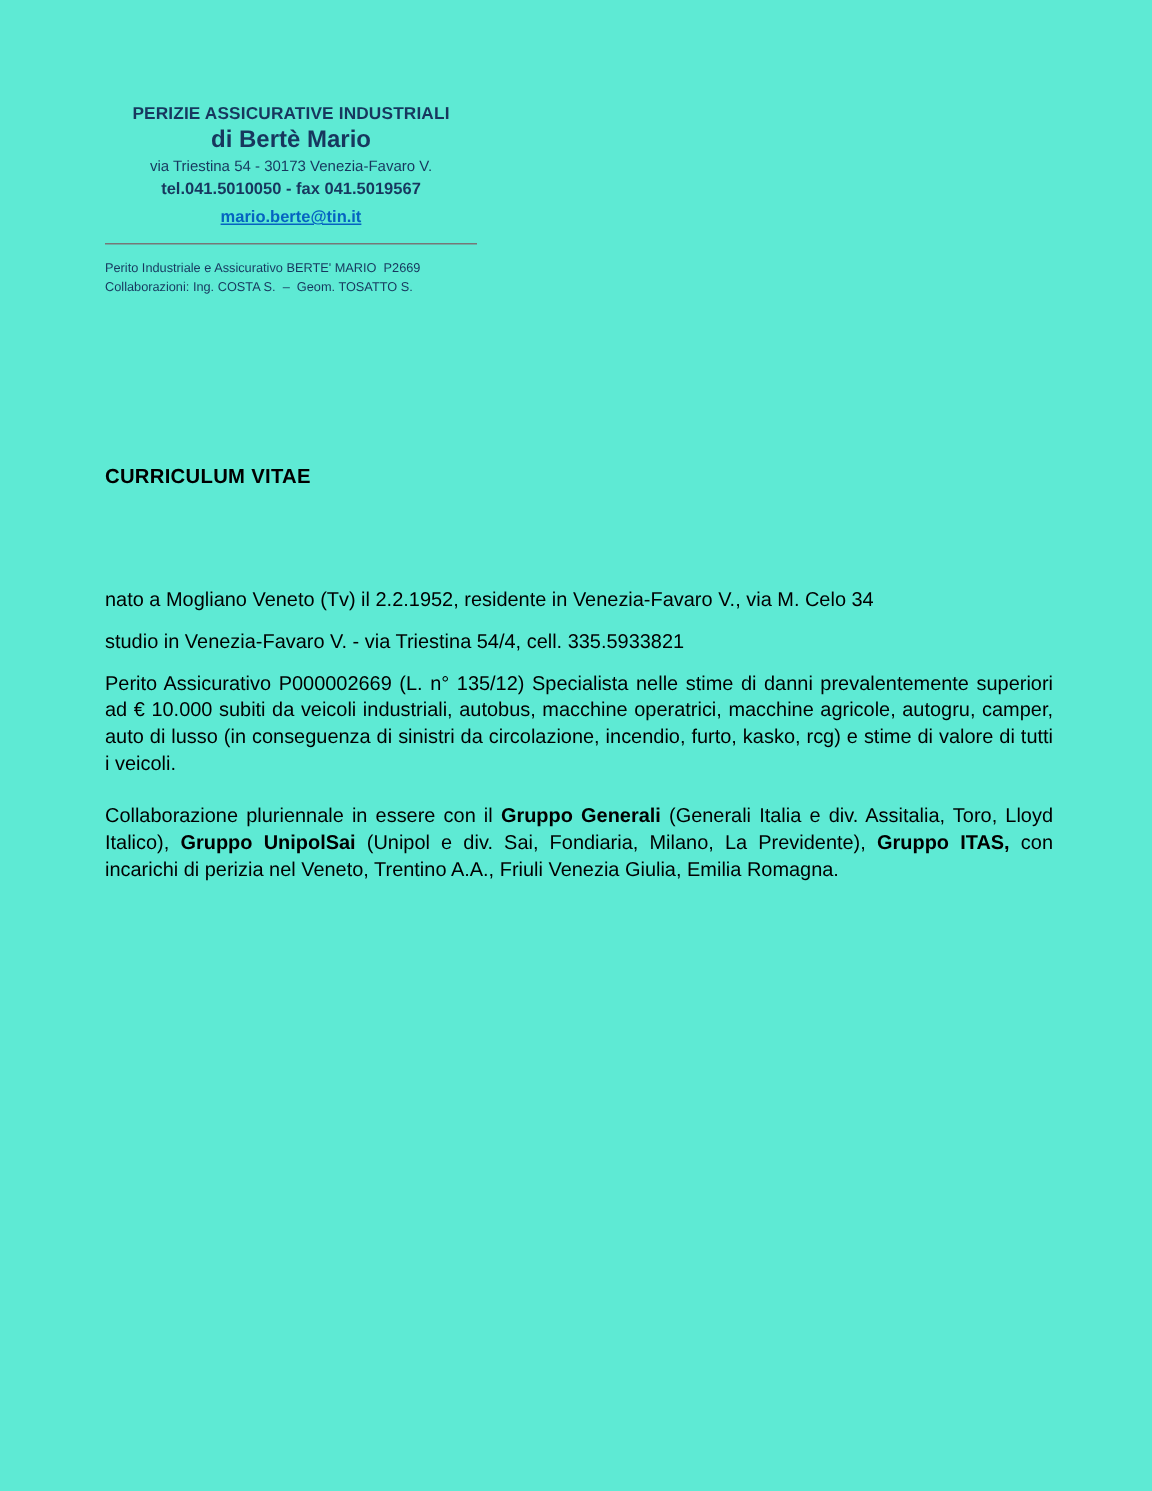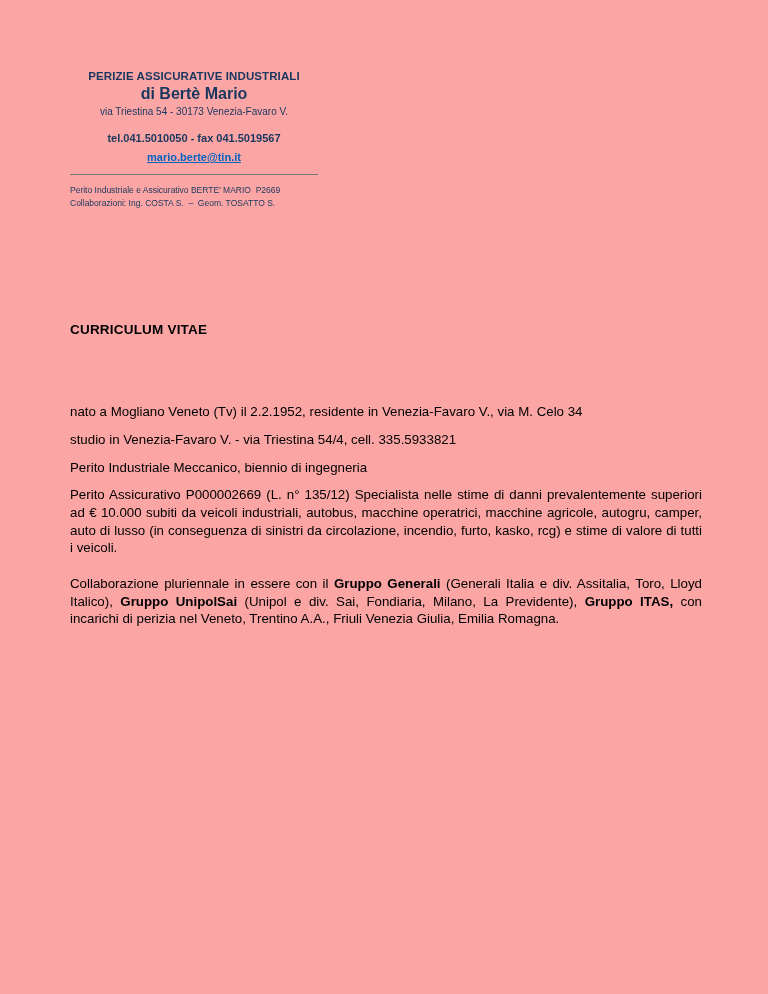--- a/index.html
+++ b/index.html
@@ -3,35 +3,35 @@
 <meta charset="utf-8">
 <style>
   * { margin: 0; padding: 0; box-sizing: border-box; }
   html, body { background: #ffffff; }
   body { font-family: "Liberation Sans", sans-serif; }
 
   .page {
     position: relative;
     width: 768px;
     height: 994px;
-    background: #fca5a5;
+    background: #5eead4;
     padding: 70px 66px 0 70px;
     overflow: hidden;
   }
 
   
   .letterhead {
     width: 248px;
     text-align: center;
     color: #17375E;
   }
   .lh-title   { font-size: 11.5px; font-weight: bold; letter-spacing: 0.1px; }
   .lh-owner   { font-size: 16px; font-weight: bold; margin-top: 3px; }
   .lh-address { font-size: 10px;   font-weight: normal; margin-top: 3px; }
-  .lh-phone   { font-size: 11px;   font-weight: bold; margin-top: 15px; }
+  .lh-phone   { font-size: 11px;   font-weight: bold; margin-top: 3px; }
   .lh-email-wrap { margin-top: 3px; }
   .lh-email {
     font-size: 11px;
     font-weight: bold;
     color: #0563C1;
     text-decoration: underline;
     cursor: pointer;
   }
   .lh-rule {
     border: none;
@@ -87,21 +87,20 @@
     <div class="lh-small">Perito Industriale e Assicurativo BERTE' MARIO  P2669</div>
     <div class="lh-small">Collaborazioni: Ing. COSTA S.  –  Geom. TOSATTO S.</div>
   </header>
 
   <h1 class="cv-title">CURRICULUM VITAE</h1>
 
   <main class="body-text">
 
     <p>nato a Mogliano Veneto (Tv) il 2.2.1952, residente in Venezia-Favaro V., via M. Celo 34</p>
     <p>studio in Venezia-Favaro V. - via Triestina 54/4, cell. 335.5933821</p>
-    <p>Perito Industriale Meccanico, biennio di ingegneria</p>
 
     <p class="just">Perito Assicurativo P000002669 (L. n° 135/12) Specialista nelle stime di danni prevalentemente superiori ad € 10.000 subiti da veicoli industriali, autobus, macchine operatrici, macchine agricole, autogru, camper, auto di lusso (in conseguenza di sinistri da circolazione, incendio, furto, kasko, rcg) e stime di valore di tutti i veicoli.</p>
 
     <p class="just collab">
       <span>Collaborazione pluriennale in essere con il </span><span class="b">Gruppo Generali</span><span> (Generali Italia e div. Assitalia, Toro, Lloyd Italico), </span><span class="b">Gruppo UnipolSai</span><span> (Unipol e div. Sai, Fondiaria, Milano, La Previdente), </span><span class="b">Gruppo ITAS,</span><span> con incarichi di perizia nel Veneto, Trentino A.A., Friuli Venezia Giulia, Emilia Romagna.</span>
     </p>
   </main>
 
 </div>
 

